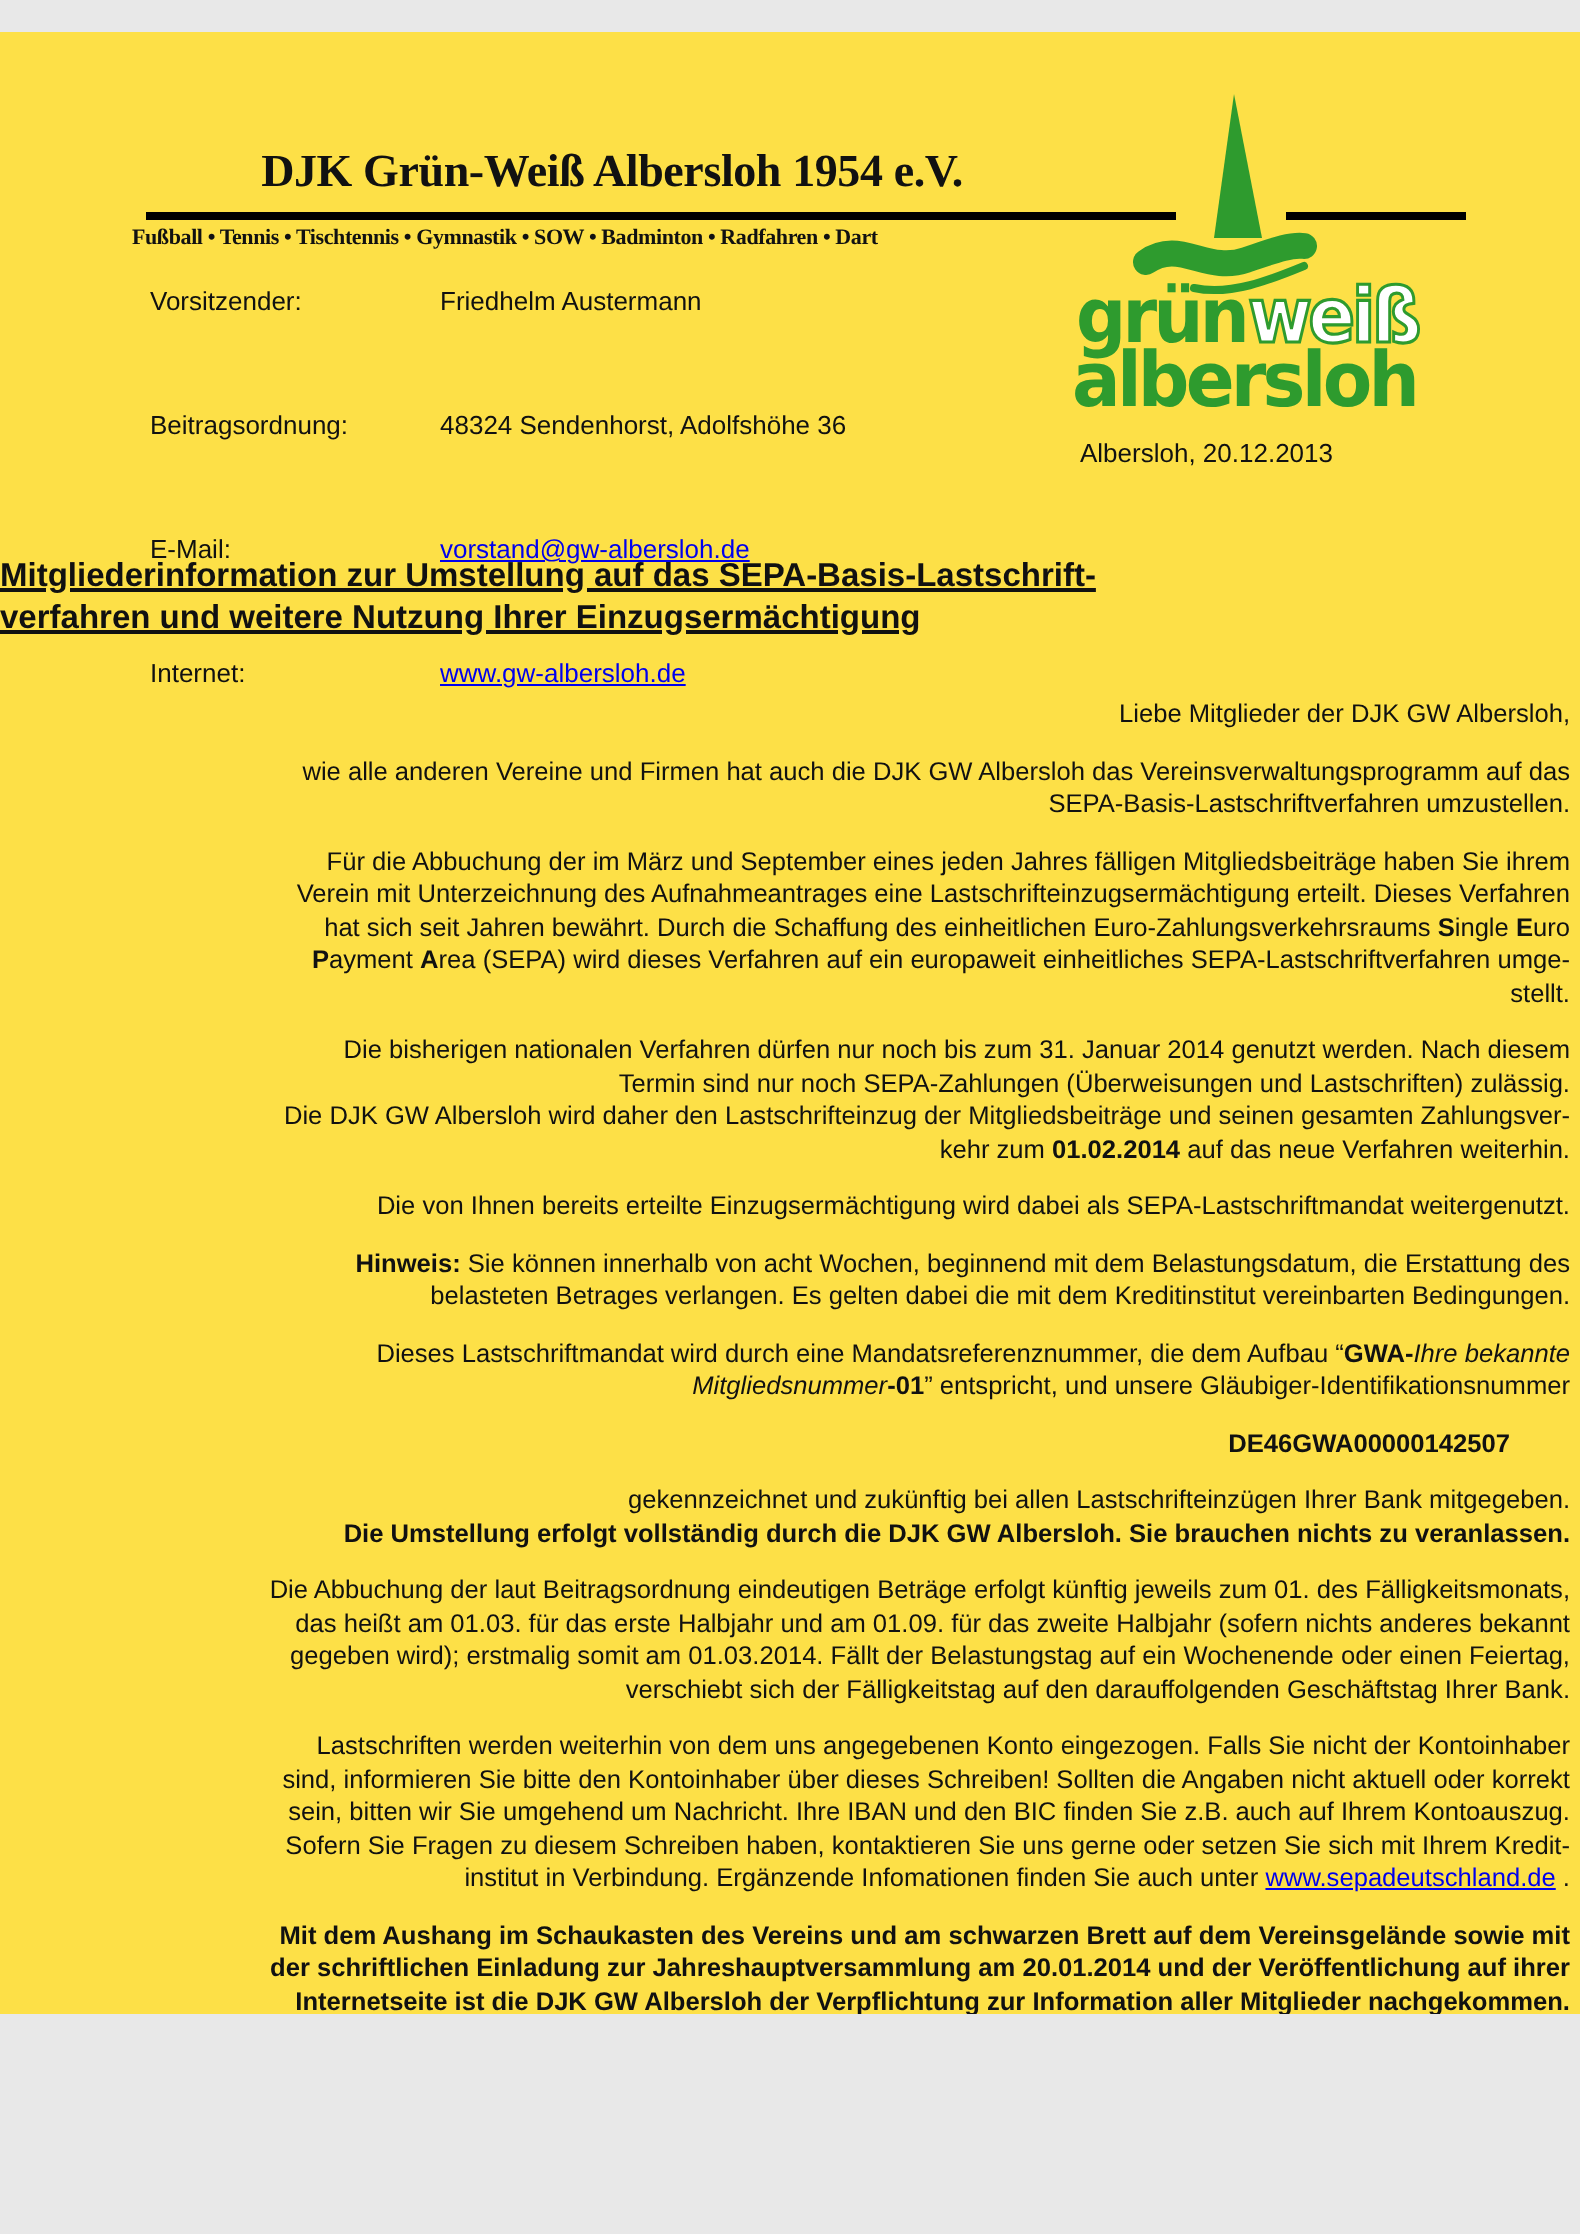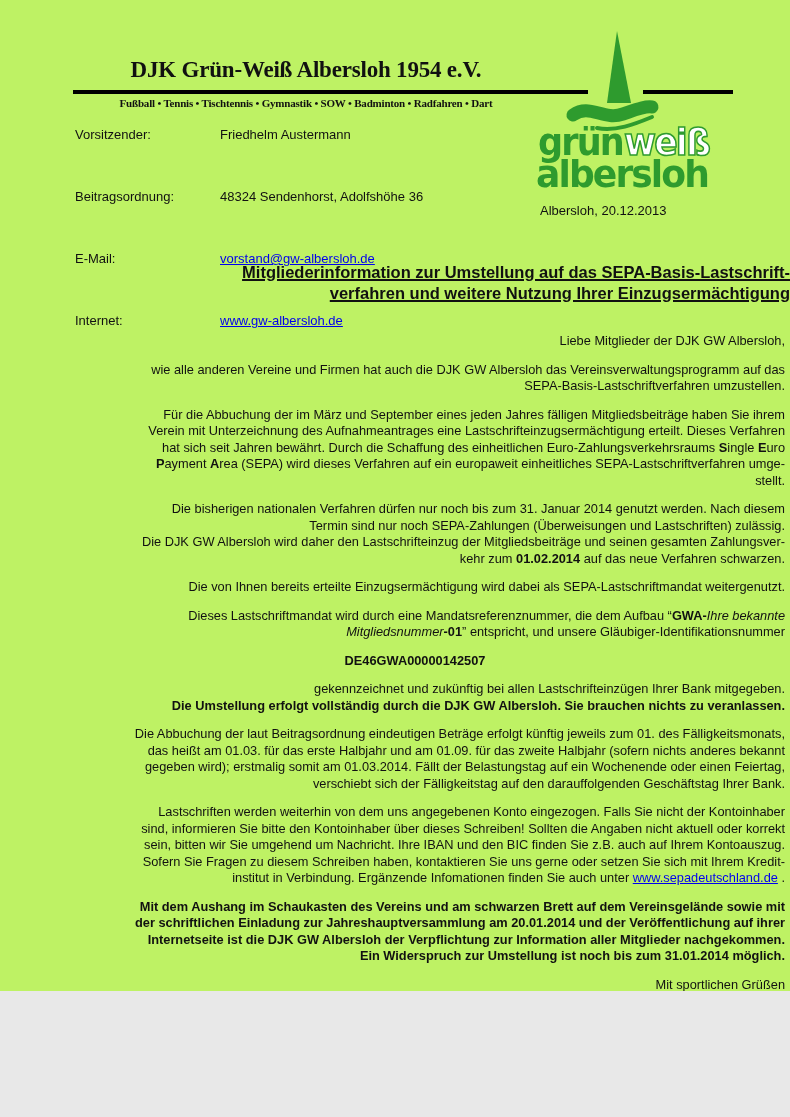--- a/index.html
+++ b/index.html
@@ -1,42 +1,42 @@
 <!DOCTYPE html>
 <html><head>
 <meta charset="utf-8">
 <style>
   html,body{margin:0;padding:0;background:#e8e8e8;}
-  .page{position:relative;width:790px;height:991px;background:#bef264;overflow:hidden;
-        color:#111;font-family:"Liberation Sans",sans-serif;margin:0 auto;}
+  .page{position:relative;width:790px;height:991px;background:#fde047;overflow:hidden;
+        color:#111;font-family:"Liberation Sans",sans-serif;margin:16px auto;}
   
   .club-title{position:absolute;top:57px;left:66px;width:480px;text-align:center;
         font-family:"Liberation Serif",serif;font-weight:bold;font-size:23px;
         letter-spacing:-0.2px;white-space:nowrap;}
   .rule{position:absolute;top:90px;height:4px;background:#000;}
   .rule-left{left:73px;width:515px;}
   .rule-right{left:643px;width:90px;}
-  .sports{position:absolute;top:97px;left:66px;width:480px;text-align:center;
+  .sports{position:absolute;top:97px;left:66px;width:480px;
         font-family:"Liberation Serif",serif;font-weight:bold;font-size:11px;
         letter-spacing:-0.2px;white-space:nowrap;}
   .contact{position:absolute;top:126px;left:75px;display:grid;
         grid-template-columns:100px auto;font-size:13px;line-height:17px;gap:45px;}
   .contact div{white-space:nowrap;}
   .link{color:#0000ee;text-decoration:underline;cursor:pointer;}
   a.link{color:#0000ee;}
   .logo{position:absolute;left:535px;top:25px;}
   .dateline{position:absolute;left:540px;top:203px;font-size:13px;}
   
-  .doc-title{position:absolute;top:262px;left:0;width:790px;text-align:right;
+  .doc-title{position:absolute;top:262px;left:0;width:790px;text-align:left;
         font-weight:bold;font-size:16.5px;line-height:21px;}
   .doc-title .u{text-decoration:underline;text-decoration-thickness:1.5px;}
   
   .body{position:absolute;top:333px;left:75px;width:710px;font-size:12.8px;line-height:16.5px;}
   .body p{margin:0 0 12px 0;white-space:pre-wrap;text-align:right;}
-  .body p.center{width:680px;text-align:center;}
+  .body p.center{width:680px;text-align:right;}
   .b{font-weight:bold;}
   .i{font-style:italic;}
 </style>
 </head>
 <body>
 
 <div class="page">
 
   <div class="club-title">DJK Grün-Weiß Albersloh 1954 e.V.</div>
   <div class="rule rule-left"></div>
@@ -75,22 +75,24 @@
     <p><span>wie alle anderen Vereine und Firmen hat auch die DJK GW Albersloh das Vereinsverwaltungsprogramm auf das
 SEPA-Basis-Lastschriftverfahren umzustellen.</span></p>
     <p><span>Für die Abbuchung der im März und September eines jeden Jahres fälligen Mitgliedsbeiträge haben Sie ihrem
 Verein mit Unterzeichnung des Aufnahmeantrages eine Lastschrifteinzugsermächtigung erteilt. Dieses Verfahren
 hat sich seit Jahren bewährt. Durch die Schaffung des einheitlichen Euro-Zahlungsverkehrsraums </span><span class="b">S</span><span>ingle </span><span class="b">E</span><span>uro
 </span><span class="b">P</span><span>ayment </span><span class="b">A</span><span>rea (SEPA) wird dieses Verfahren auf ein europaweit einheitliches SEPA-Lastschriftverfahren umge-
 stellt.</span></p>
     <p><span>Die bisherigen nationalen Verfahren dürfen nur noch bis zum 31. Januar 2014 genutzt werden. Nach diesem
 Termin sind nur noch SEPA-Zahlungen (Überweisungen und Lastschriften) zulässig.
 Die DJK GW Albersloh wird daher den Lastschrifteinzug der Mitgliedsbeiträge und seinen gesamten Zahlungsver-
-kehr zum </span><span class="b">01.02.2014</span><span> auf das neue Verfahren schwarzen.</span></p>
+kehr zum </span><span class="b">01.02.2014</span><span> auf das neue Verfahren weiterhin.</span></p>
     <p><span>Die von Ihnen bereits erteilte Einzugsermächtigung wird dabei als SEPA-Lastschriftmandat weitergenutzt.</span></p>
+    <p><span class="b">Hinweis:</span><span> Sie können innerhalb von acht Wochen, beginnend mit dem Belastungsdatum, die Erstattung des
+belasteten Betrages verlangen. Es gelten dabei die mit dem Kreditinstitut vereinbarten Bedingungen.</span></p>
     <p><span>Dieses Lastschriftmandat wird durch eine Mandatsreferenznummer, die dem Aufbau “</span><span class="b">GWA-</span><span class="i">Ihre bekannte
 Mitgliedsnummer</span><span class="b">-01</span><span>” entspricht, und unsere Gläubiger-Identifikationsnummer</span></p>
     <p class="center"><span class="b">DE46GWA00000142507</span></p>
     <p><span>gekennzeichnet und zukünftig bei allen Lastschrifteinzügen Ihrer Bank mitgegeben.
 </span><span class="b">Die Umstellung erfolgt vollständig durch die DJK GW Albersloh. Sie brauchen nichts zu veranlassen.</span></p>
     <p><span>Die Abbuchung der laut Beitragsordnung eindeutigen Beträge erfolgt künftig jeweils zum 01. des Fälligkeitsmonats,
 das heißt am 01.03. für das erste Halbjahr und am 01.09. für das zweite Halbjahr (sofern nichts anderes bekannt
 gegeben wird); erstmalig somit am 01.03.2014. Fällt der Belastungstag auf ein Wochenende oder einen Feiertag,
 verschiebt sich der Fälligkeitstag auf den darauffolgenden Geschäftstag Ihrer Bank.</span></p>
     <p><span>Lastschriften werden weiterhin von dem uns angegebenen Konto eingezogen. Falls Sie nicht der Kontoinhaber

